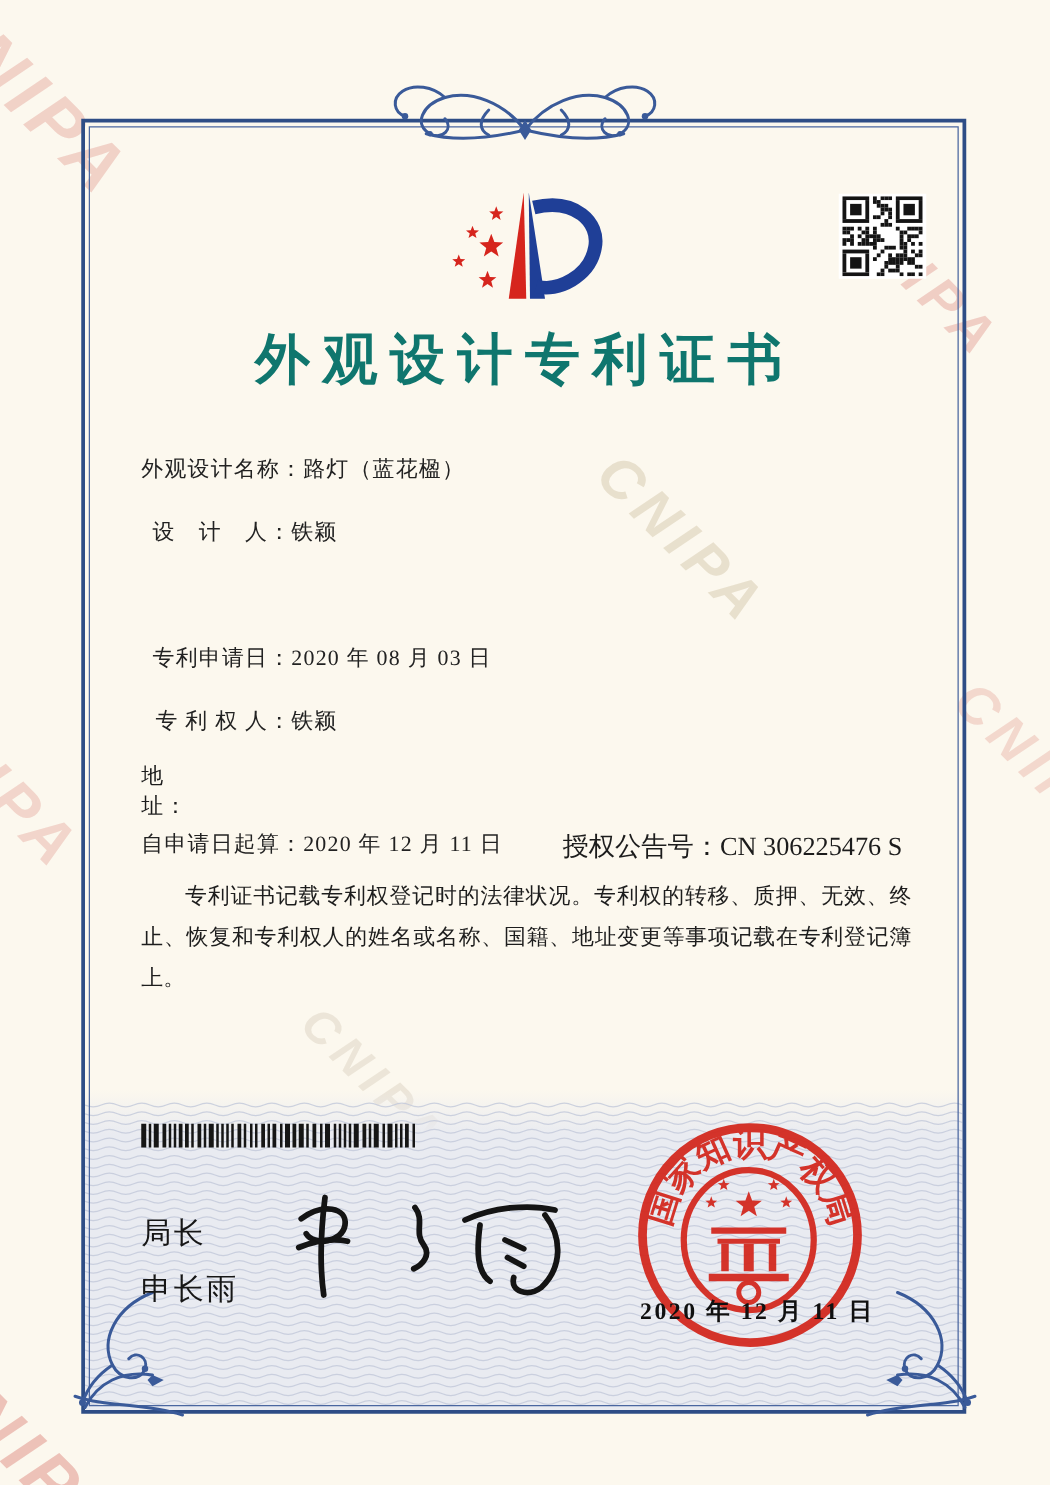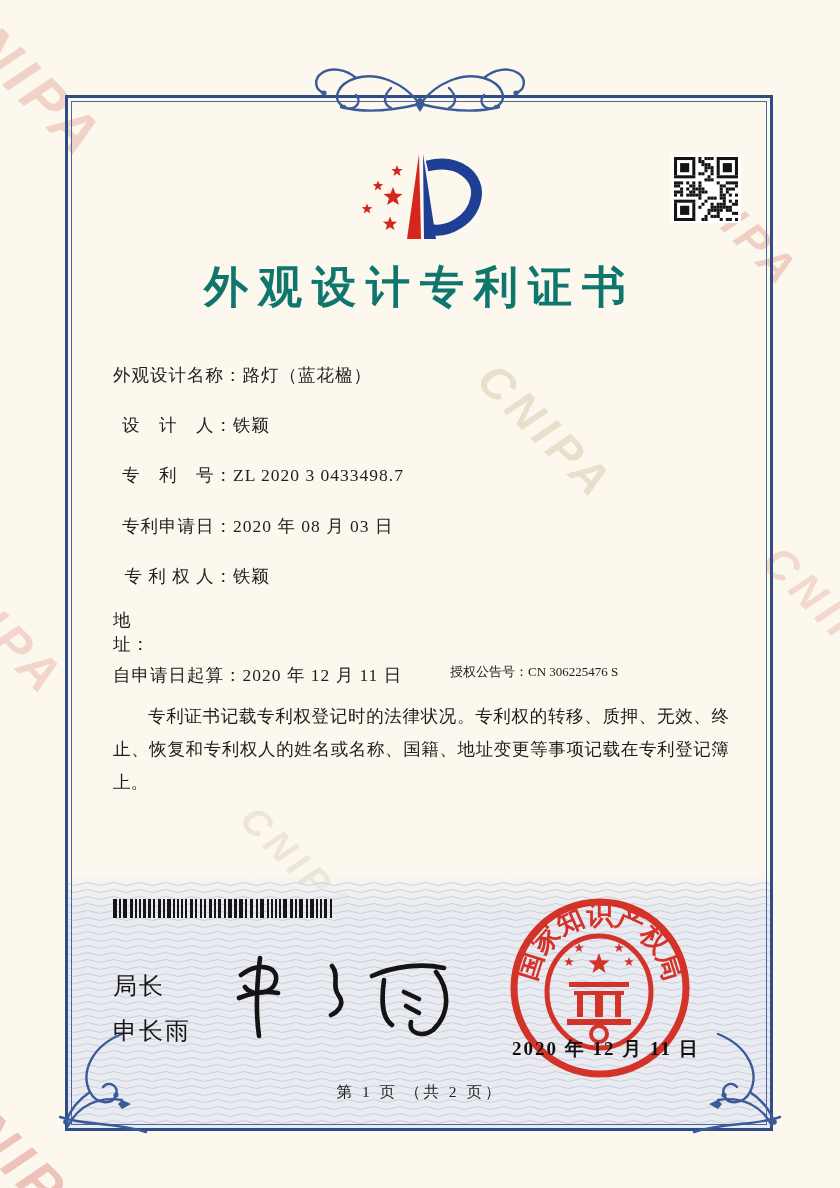--- a/index.html
+++ b/index.html
@@ -34,21 +34,21 @@
     position:absolute; left:0; top:258px; width:840px; text-align:center;
     font-size:44px; font-weight:bold; letter-spacing:10px; color:#0f766e;
     font-family:"Liberation Serif", serif;
   }
   .row{ position:absolute; left:113px; font-size:17.5px; color:#222; white-space:nowrap;}
   .row .lbl{ display:inline-block; min-width:120px; letter-spacing:1px;text-align:right;}
   .row .val{ letter-spacing:1px; }
   .row-addr{ position:absolute; left:113px; top:608px; font-size:17.5px; display:flex;}
   .row-addr .lbl{ width:120px; flex:0 0 auto; letter-spacing:1px;}
   .row-addr .val{ width:452px; line-height:27px; letter-spacing:1px; white-space:normal;}
-  .grant2{ position:absolute; left:450px; top:663px; font-size:13px; white-space:nowrap;}
+  .grant2{ position:absolute; left:450px; top:663px; font-size:21px; white-space:nowrap;}
   .paras{
     position:absolute; left:113px; top:700px; width:616px;
     font-size:17.5px; line-height:33px; text-align:justify; color:#1d1d1d;
   }
   .paras p{ margin:0; text-indent:2em; }
   
   .band{
     position:absolute; left:68px; top:872px; width:702px; height:256px;
     background:linear-gradient(180deg, rgba(233,235,241,0) 0px, #e9ebf1 36px);
   }
@@ -336,23 +336,20 @@
     </svg>
 
   <div class="title">外观设计专利证书</div>
 
   <div class="row" style="top:363px;">
     <span class="lbl">外观设计名称：</span><span class="val">路灯（蓝花楹）</span>
   </div>
   <div class="row" style="top:413px;">
     <span class="lbl">设　计　人：</span><span class="val">铁颖</span>
   </div>
-  <div class="row" style="top:463px;">
-    <span class="lbl">专　利　号：</span><span class="val">ZL 2020 3 0433498.7</span>
-  </div>
   <div class="row" style="top:514px;">
     <span class="lbl">专利申请日：</span><span class="val">2020 年 08 月 03 日</span>
   </div>
   <div class="row" style="top:564px;">
     <span class="lbl">专 利 权 人：</span><span class="val">铁颖</span>
   </div>
   <div class="row-addr">
     <span class="lbl">地　　　　址：</span>
   </div>
   <div class="row" style="top:663px;">
@@ -457,16 +454,15 @@
         <rect x="105" y="117" width="8" height="22"></rect>
         <rect x="125" y="117" width="6" height="22"></rect>
         <rect x="77" y="141" width="64" height="6"></rect>
         <circle cx="109" cy="156" r="8" fill="none" stroke="#d3261c" stroke-width="4"></circle>
       </g>
     </g>
   </svg>
 
   <div class="seal-date">2020 年 12 月 11 日</div>
 
-  <div class="pageno">第 1 页 （共 2 页）</div>
 
 
 </div>
 
 </body></html>

